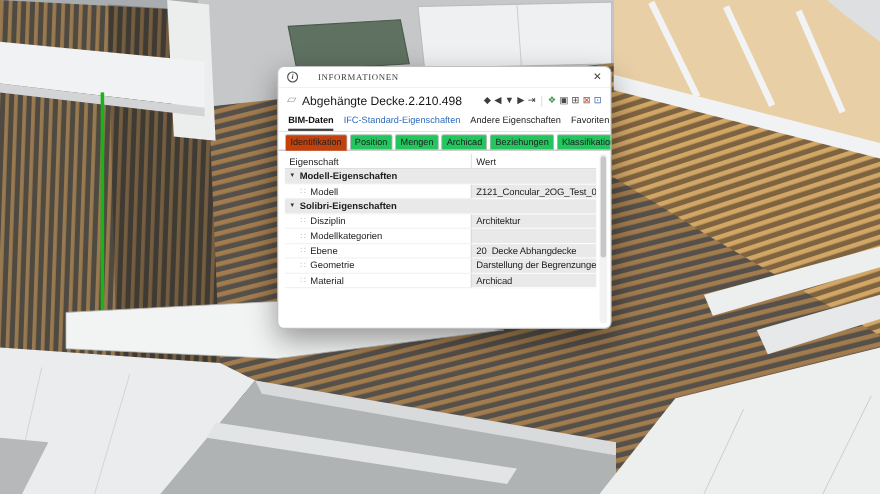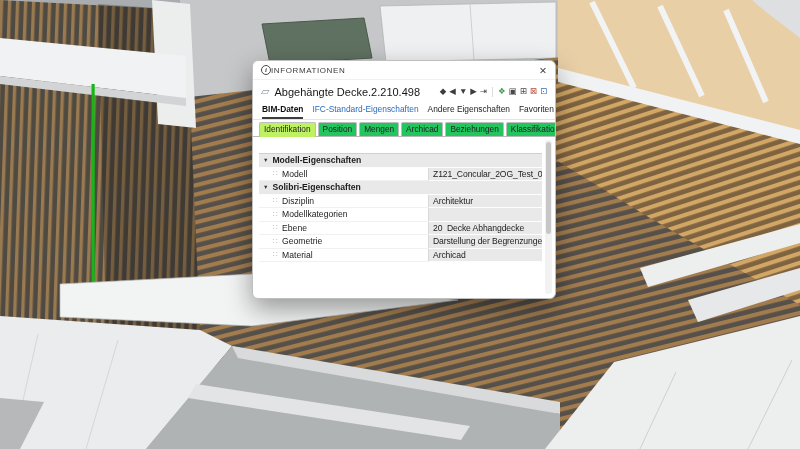--- a/index.html
+++ b/index.html
@@ -4,35 +4,35 @@
 <style>
 *{box-sizing:border-box;margin:0;padding:0;}
 html,body{width:800px;height:449px;overflow:hidden;background:#a9adb0;
   font-family:"Liberation Sans","DejaVu Sans",sans-serif;position:relative;}
 #scene{position:absolute;left:0;top:0;}
 .panel{position:absolute;left:252px;top:60px;width:304px;height:239px;background:#fff;
   border:1px solid #bfbfbf;border-radius:6px;box-shadow:0 10px 26px rgba(0,0,0,.38);overflow:hidden;}
 .titlebar{display:flex;align-items:center;height:19px;padding:0 8px;border-bottom:1px solid #f0f0f0;}
 .info-icon{width:10px;height:10px;border:1px solid #4a4a4a;border-radius:50%;display:flex;align-items:center;
   justify-content:center;font:italic bold 7px "Liberation Serif","DejaVu Serif",serif;color:#4a4a4a;flex:none;}
-.title{margin-left:0;font-size:8px;letter-spacing:.6px;color:#3a3a3a;}
+.title{margin-left:18px;font-size:8px;letter-spacing:.6px;color:#3a3a3a;font-family:Liberation Serif, serif;}
 .close{margin-left:auto;font-size:9.5px;color:#444;}
 .objrow{display:flex;align-items:center;height:23px;padding:0 8px;}
 .obj-icon{font-size:11px;color:#8b9aa8;line-height:1;}
 .objname{margin-left:5px;font-size:11px;color:#161616;white-space:nowrap;}
 .toolbar{margin-left:auto;display:flex;align-items:center;gap:3px;}
 .tb-icon{font-size:8.5px;line-height:1;}
 .tb-divider{width:1px;height:10px;background:#dcdcdc;margin:0 2px;}
 .maintabs{display:flex;gap:9px;padding:0 9px;height:17px;align-items:flex-end;border-bottom:1px solid #e4e4e4;}
 .main-tab{font-size:8.4px;padding-bottom:3px;border-bottom:2px solid transparent;white-space:nowrap;}
 .main-tab.active{font-weight:bold;border-bottom-color:#3d3d3d;}
 .subtabs{display:flex;align-items:flex-end;height:17px;padding:0 6px;border-bottom:1px solid #b9b9b9;}
 .sub-tab{font-size:8.3px;color:#222;background:#22c55e;border:1px solid #bdbdbd;border-bottom:none;
   border-radius:2px 2px 0 0;padding:1px 4px 2px;margin-right:2px;white-space:nowrap;}
-.sub-tab.active{background:#bef264;margin-bottom:-1px;padding-bottom:3px;position:relative;z-index:2;}
+.sub-tab.active{background:#c2410c;margin-bottom:-1px;padding-bottom:3px;position:relative;z-index:2;}
 .tablewrap{margin:3px 13px 0 6px;}
 .thead{display:grid;grid-template-columns:169px 1fr;height:14px;align-items:center;border-bottom:1px solid #d0d0d0;}
 .hcell{font-size:8.6px;color:#1c1c1c;padding-left:4px;}
 .hcell.wert{border-left:1px solid #e0e0e0;height:100%;display:flex;align-items:center;}
 .prow{height:13.5px;font-size:8.6px;color:#1c1c1c;}
 .prow.group{display:flex;align-items:center;gap:4px;background:#e9e9e9;padding-left:4px;
   border-bottom:1px solid #fdfdfd;font-weight:bold;}
 .tri{font-size:5.5px;color:#333;}
 .prow.item{display:grid;grid-template-columns:169px 1fr;}
 .cell{display:flex;align-items:center;overflow:hidden;white-space:nowrap;}
@@ -130,20 +130,22 @@
   <div class="subtabs">
       <span class="sub-tab active">Identifikation</span>
       <span class="sub-tab">Position</span>
       <span class="sub-tab">Mengen</span>
       <span class="sub-tab">Archicad</span>
       <span class="sub-tab">Beziehungen</span>
       <span class="sub-tab">Klassifikation</span>
     </div>
   <div class="tablewrap">
     <div class="thead">
+      <span class="hcell">Eigenschaft</span>
+      <span class="hcell wert">Wert</span>
     </div>
     <div>
         <div class="prow group">
           <span class="tri">▼</span>
           <span class="glabel">Modell-Eigenschaften</span>
         </div>
         <div class="prow item">
           <div class="cell label">
             <span class="handle">∷</span>
             <span class="ltext">Modell</span>

